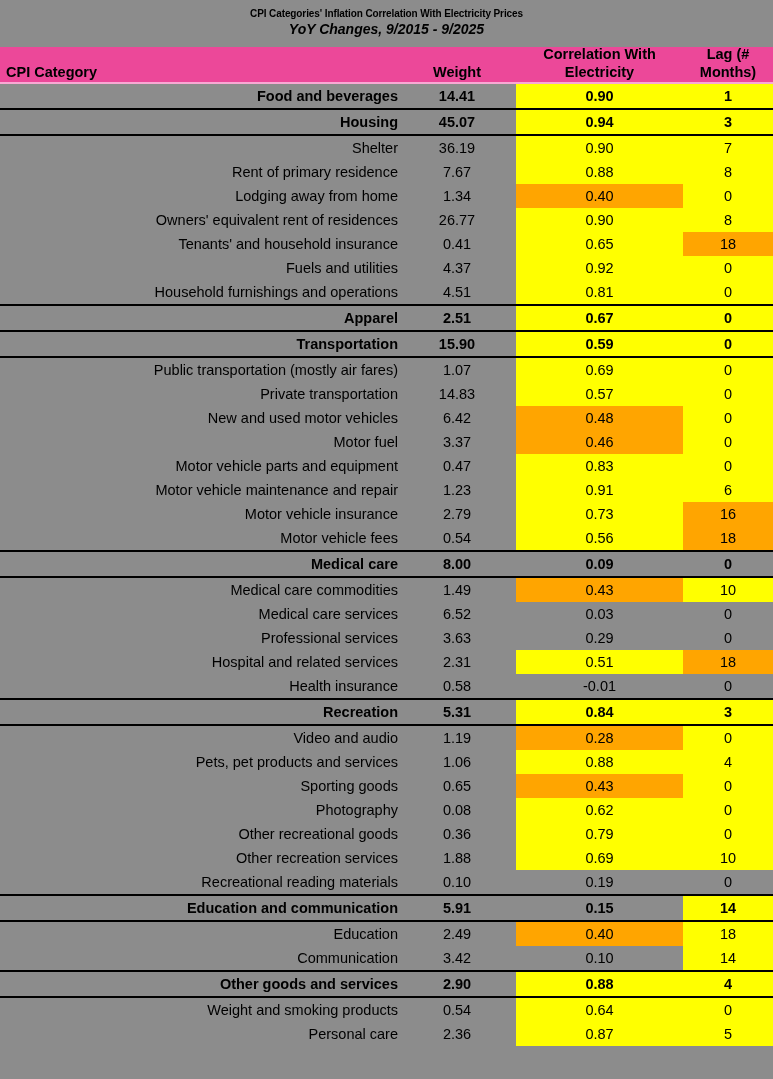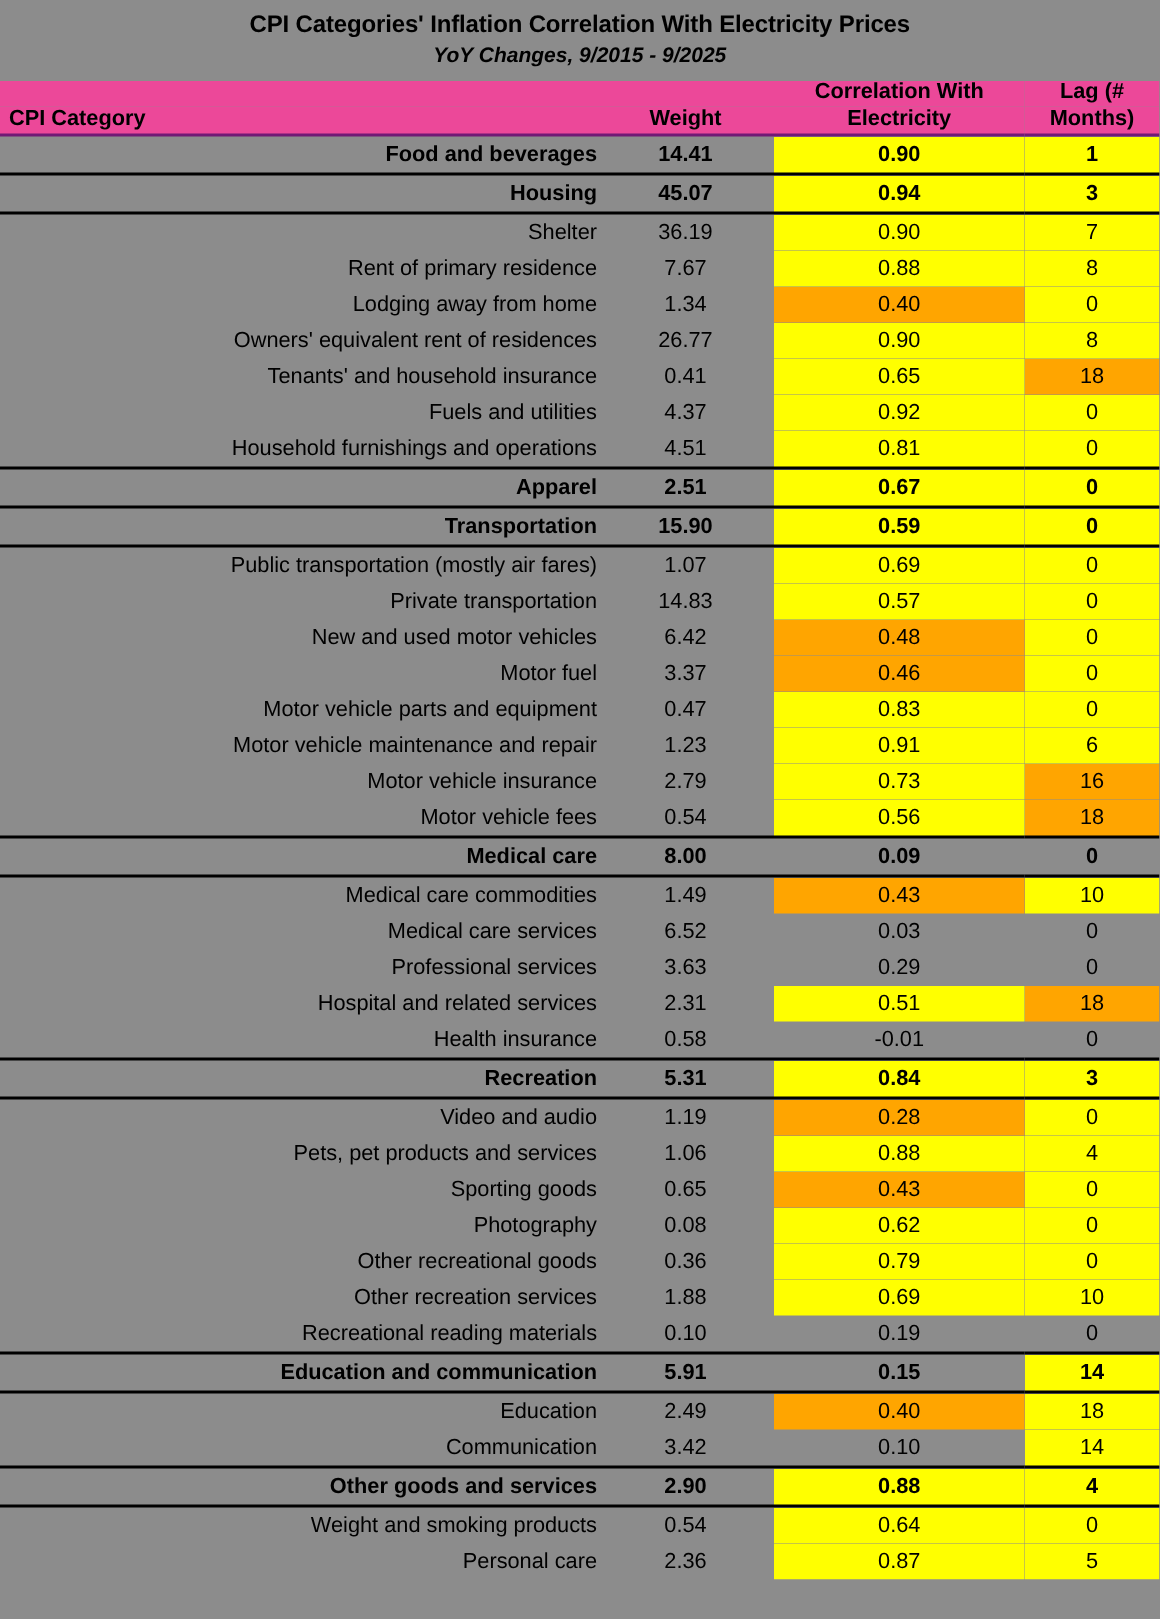--- a/index.html
+++ b/index.html
@@ -4,36 +4,36 @@
 <style>
   html,body{margin:0;padding:0;background:#8c8c8c;}
   body{
     width:773px;
     font-family:"Liberation Sans", sans-serif;
     color:#000;
     -webkit-font-smoothing:none;
   }
   .sheet{width:773px;position:relative;background:#8c8c8c;}
   .title-block{text-align:center;padding-top:8px;}
-  .title{font-size:16px;font-weight:bold;letter-spacing:-0.1px;}
+  .title{font-size:10px;font-weight:bold;letter-spacing:-0.1px;}
   .subtitle{font-size:14px;font-style:italic;font-weight:bold;margin-top:2px;}
   table{border-collapse:collapse;width:773px;margin-top:10px;table-layout:fixed;}
   col.c-cat{width:398px;}
   col.c-w{width:118px;}
   col.c-corr{width:167px;}
   col.c-lag{width:90px;}
   thead th{
     font-size:14.5px;font-weight:bold;vertical-align:bottom;
     padding:0 6px 2px 6px;background:#ec4899;border:none;
   }
   thead th.cat{text-align:left;padding-left:6px;}
   thead th.w{text-align:center;}
   thead th.corr{text-align:center;line-height:1.06;}
   thead th.lag{text-align:center;line-height:1.06;}
-  thead tr.hdr-row th{border-bottom:2px solid #701a75;}
+  thead tr.hdr-row th{border-bottom:2px solid #f9a8d4;}
   tbody td{
     font-size:14.5px;height:24px;line-height:24px;padding:0;
     background:#8c8c8c;border:none;white-space:nowrap;overflow:hidden;
   }
   td.cat{text-align:right;}
   td.num{text-align:center;}
   
   .ind0{padding-left:6px;}
   .ind1{padding-left:22px;}
   .ind2{padding-left:38px;}

